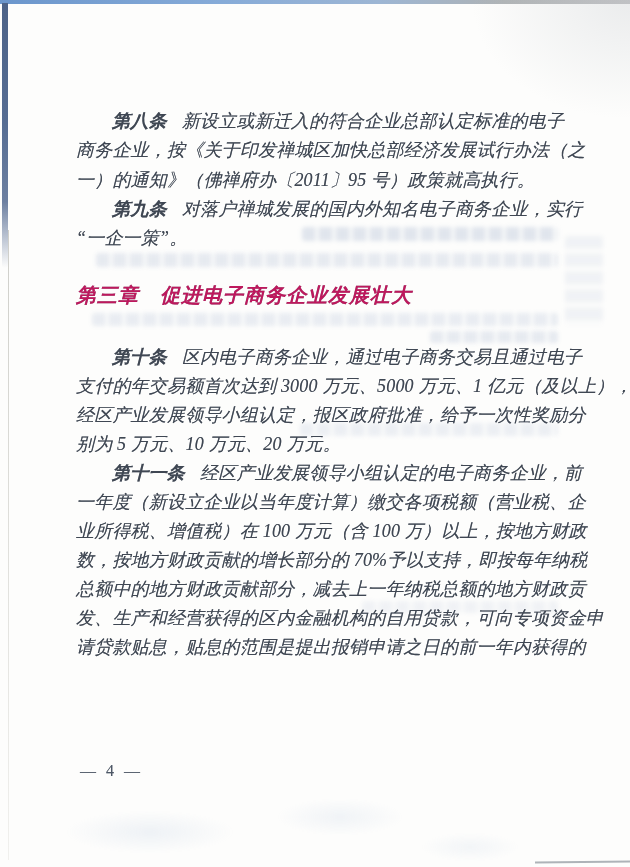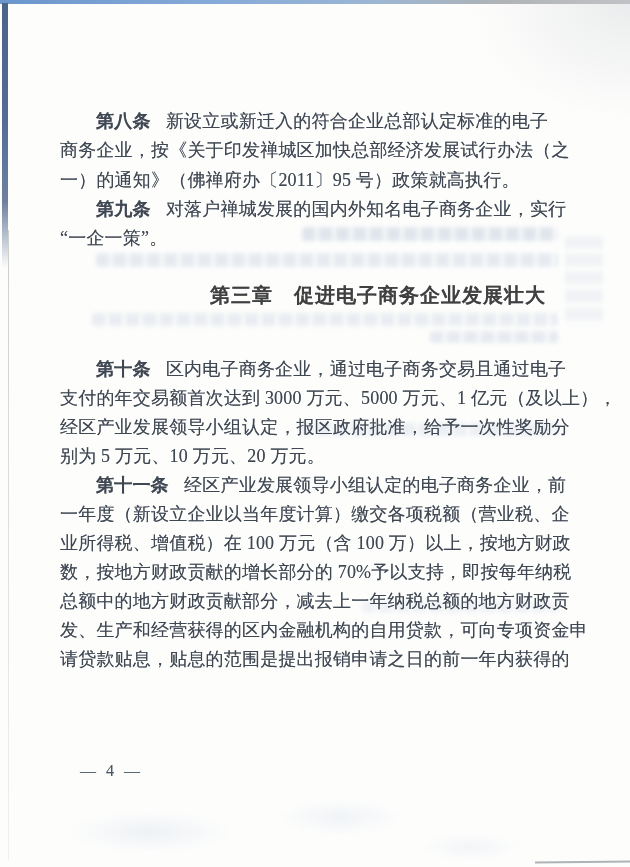--- a/index.html
+++ b/index.html
@@ -56,39 +56,40 @@
   .s2 { left:  96px; top: 253px; width: 462px; height: 14px; opacity: 0.8; }
   .s3 { left:  92px; top: 313px; width: 466px; height: 13px; opacity: 0.7; }
   .s4 { left: 430px; top: 331px; width: 128px; height: 12px; opacity: 0.8; }
   .s5 { left: 300px; top: 423px; width: 258px; height: 13px; opacity: 0.6; }
   .s6 { left: 362px; top: 601px; width: 196px; height: 12px; opacity: 0.45; }
   .s7 { left: 565px; top: 236px; width: 38px; height: 90px; opacity: 0.5;
         background: repeating-linear-gradient(180deg,
           rgba(125,148,186,0.20) 0 12px, rgba(125,148,186,0.04) 12px 18px); }
   
   .text-col {
-    position: absolute; left: 60px; top: 0; width: 486px;
+    position: absolute; left: 76px; top: 0; width: 486px;
     color: #3f4753;
+    font-style: italic;
   }
   .block1 { padding-top: 107px; }
   .line {
     height: 29.3px; line-height: 29.3px;
     font-size: 18px; letter-spacing: 0.2px;
     white-space: nowrap;
     text-shadow: 0 0 0.5px rgba(63,71,83,0.55);
   }
   .indent { text-indent: 36px; }
   .article-label { font-weight: 700; margin-right: 0.85em; }
   .chapter {
     margin-top: 27px; height: 30px; line-height: 30px;
-    text-align: right; font-size: 20px; font-weight: 700;
-    letter-spacing: 1px; color: #404040;
+    text-align: left; font-size: 20px; font-weight: 700;
+    letter-spacing: 1px; color: #be185d;
     text-shadow: 0 0 0.5px rgba(58,66,80,0.55);
   }
-  .block2 { margin-top: 45px; }
+  .block2 { margin-top: 33px; }
   .block2 .line { height: 29px; line-height: 29px; }
   .page-number {
     position: absolute; left: 80px; top: 762px;
     font-size: 16px; letter-spacing: 3px; color: #4d5766;
     text-shadow: 0 0 0.5px rgba(77,87,102,0.5);
   }
 </style>
 </head>
 <body>
 

